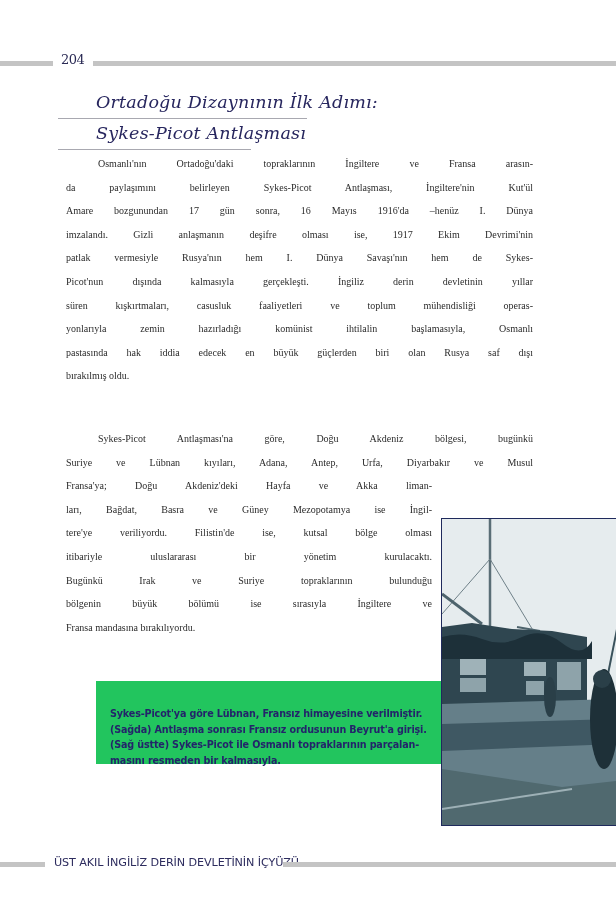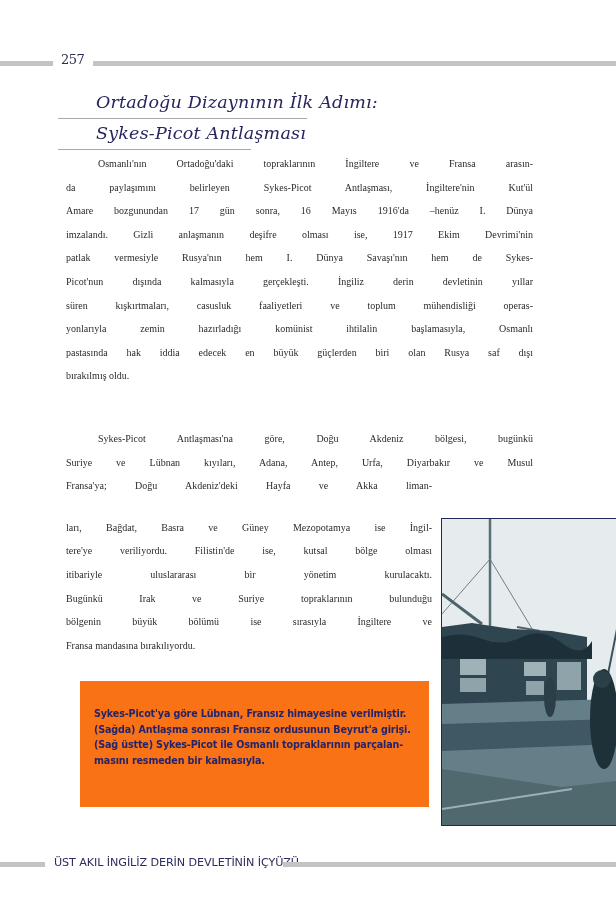--- a/index.html
+++ b/index.html
@@ -22,22 +22,22 @@
     }
     .title-rule { position: absolute; height: 1px; background: #a8a8b0; }
     .para {
       position: absolute; left: 66px; width: 467px;
       font-size: 10px; line-height: 23.6px; text-align: justify;
       text-indent: 32px; color: #2b2b2b;
     }
     .jl { display: block; text-align: justify; text-align-last: justify; }
     .jl.last { text-align-last: left; }
     .caption-box {
-      position: absolute; left: 80px; top: 681px; width: 349px; height: 126px;
-      background: #f97316;
+      position: absolute; left: 96px; top: 681px; width: 349px; height: 83px;
+      background: #22c55e;
     }
     .caption-text {
       position: absolute; left: 14px; top: 25px; width: 330px;
       font-family: "DejaVu Sans", sans-serif; font-weight: bold;
       font-size: 9.6px; line-height: 15.6px; color: #23246a;
       letter-spacing: -0.15px; white-space: nowrap;
     }
     .photo {
       position: absolute; left: 441px; top: 518px; width: 175px; height: 308px;
       border: 1px solid #1f2a5c; border-right: none; box-sizing: border-box;
@@ -47,21 +47,21 @@
     .footer-text {
       position: absolute; left: 54px; top: 856px;
       font-family: "DejaVu Sans", sans-serif; font-size: 11.2px; color: #2d2c5e;
       letter-spacing: -0.1px;
     }
   </style>
 </head>
 <body>
 
 <div class="hbar" style="left:0; top:61px; width:53px;"></div>
-<div class="page-num">257</div>
+<div class="page-num">204</div>
 <div class="hbar" style="left:93px; top:61px; width:523px;"></div>
 
 <div class="title" style="top:92px;text-align:right;">Ortadoğu Dizaynının İlk Adımı:</div>
 <div class="title-rule" style="left:58px; top:118px; width:249px;"></div>
 <div class="title" style="top:123px;">Sykes-Picot Antlaşması</div>
 <div class="title-rule" style="left:58px; top:149px; width:193px;"></div>
 
 <div class="para" style="top:152px; text-indent:0;">
   <span class="jl" style="padding-left:32px;">Osmanlı'nın Ortadoğu'daki topraklarının İngiltere ve Fransa arasın-</span>
   <span class="jl">da paylaşımını belirleyen Sykes-Picot Antlaşması, İngiltere'nin Kut'ül</span>
@@ -72,21 +72,21 @@
   <span class="jl">süren kışkırtmaları, casusluk faaliyetleri ve toplum mühendisliği operas-</span>
   <span class="jl">yonlarıyla zemin hazırladığı komünist ihtilalin başlamasıyla, Osmanlı</span>
   <span class="jl">pastasında hak iddia edecek en büyük güçlerden biri olan Rusya saf dışı</span>
   <span class="jl last">bırakılmış oldu.</span>
 </div>
 
 <div class="para" style="top:427px; text-indent:0;">
   <span class="jl" style="padding-left:32px;">Sykes-Picot Antlaşması'na göre, Doğu Akdeniz bölgesi, bugünkü</span>
   <span class="jl">Suriye ve Lübnan kıyıları, Adana, Antep, Urfa, Diyarbakır ve Musul</span>
   <span class="jl" style="width:366px;">Fransa'ya; Doğu Akdeniz'deki Hayfa ve Akka liman-</span>
-  <span class="jl" style="width:366px;margin-top:18px;">ları, Bağdat, Basra ve Güney Mezopotamya ise İngil-</span>
+  <span class="jl" style="width:366px;">ları, Bağdat, Basra ve Güney Mezopotamya ise İngil-</span>
   <span class="jl" style="width:366px;">tere'ye veriliyordu. Filistin'de ise, kutsal bölge olması</span>
   <span class="jl" style="width:366px;">itibariyle uluslararası bir yönetim kurulacaktı.</span>
   <span class="jl" style="width:366px;">Bugünkü Irak ve Suriye topraklarının bulunduğu</span>
   <span class="jl" style="width:366px;">bölgenin büyük bölümü ise sırasıyla İngiltere ve</span>
   <span class="jl last" style="width:366px;">Fransa mandasına bırakılıyordu.</span>
 </div>
 
 <div class="caption-box">
   <div class="caption-text">
     <div>Sykes-Picot'ya göre Lübnan, Fransız himayesine verilmiştir.</div>

